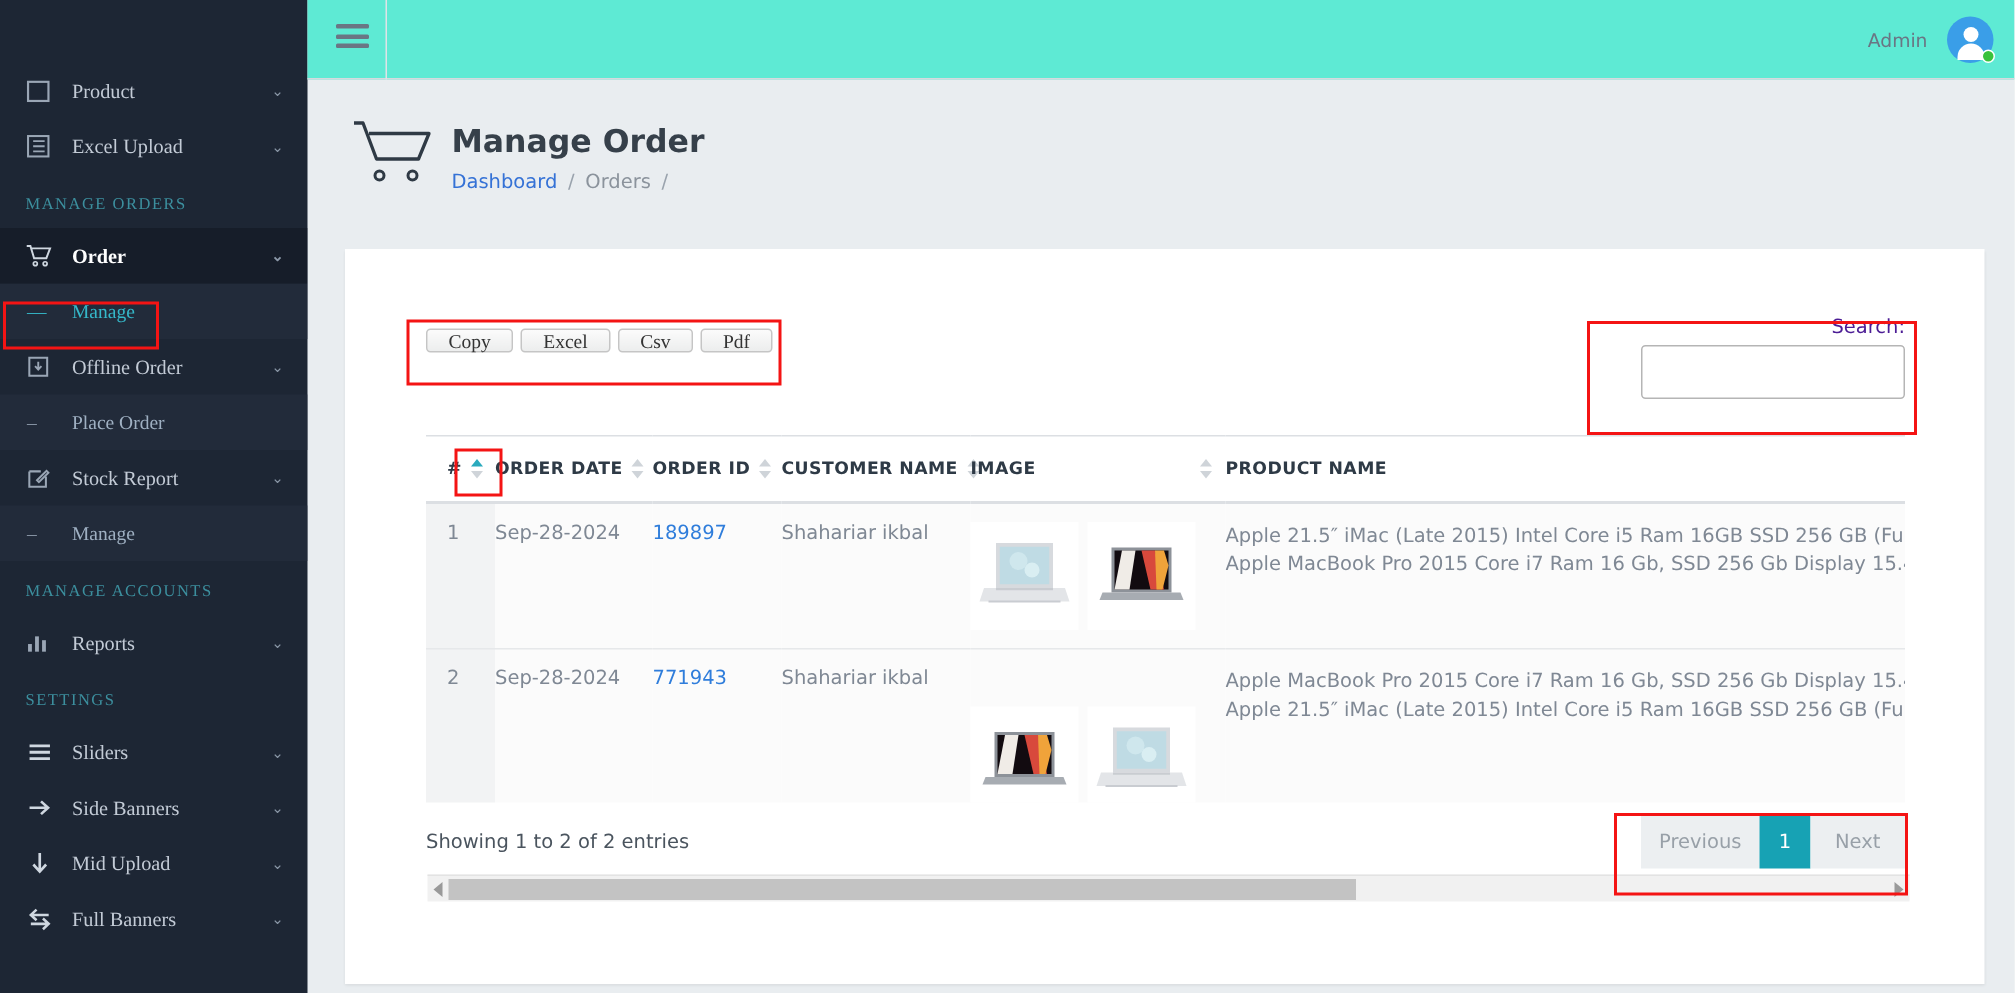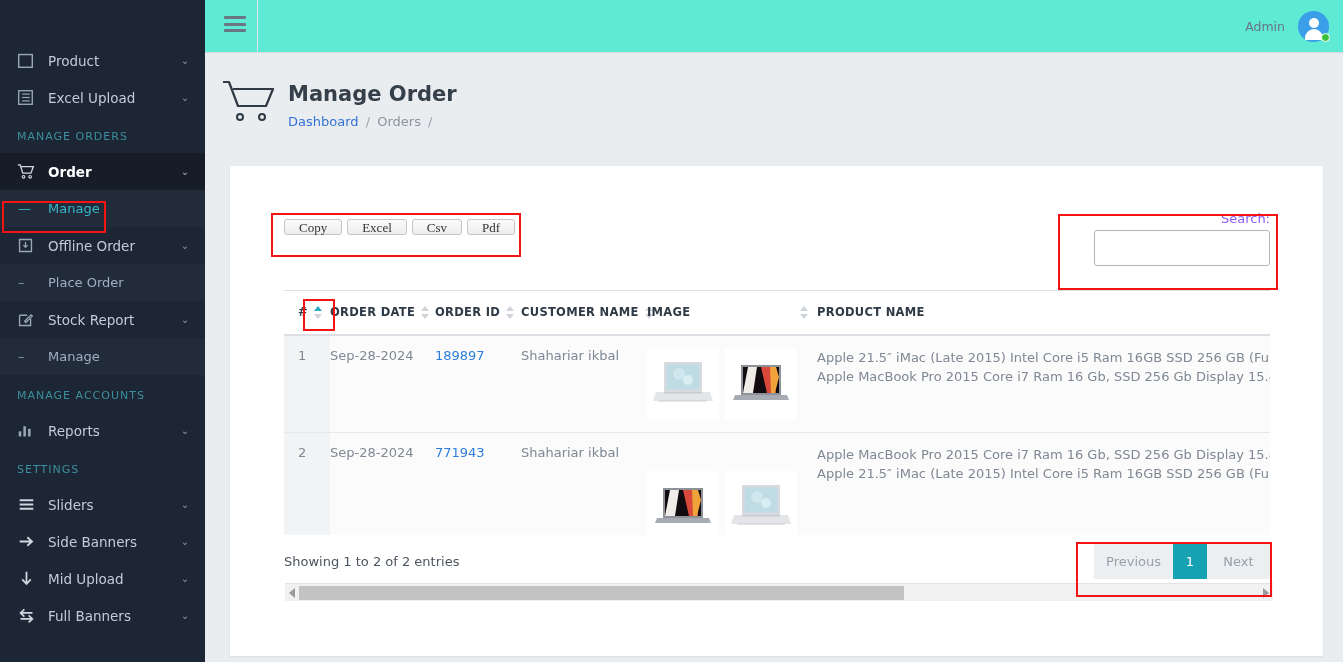--- a/index.html
+++ b/index.html
@@ -42,21 +42,21 @@
     margin-right: 1px;
     position: relative;
   }
   #logo-badge::after {
     content: "e";
     position: absolute; left: 2.5px; top: -2.5px;
     font-size: 11px; color: #123a7a; font-weight: bold;
     font-family: "DejaVu Serif", serif;
   }
 
-  .side-scroll { position: absolute; left:0; top: 40px; width: 205px; }
+  .side-scroll { position: absolute; left:0; top: 40px; width: 205px; font-family: Liberation Serif, serif; }
 
   .nav-item {
     position: relative;
     height: 37px;
     display: flex; align-items: center;
     padding-left: 17px;
     color: #c3cbd6;
     font-size: 13.5px;
     cursor: pointer;
   }
@@ -121,21 +121,21 @@
   #avatar .body {
     position: absolute; left: 6.5px; top: 18px; width: 18px; height: 11px;
     border-radius: 9px 9px 0 0; background: #ffffff;
   }
   #avatar .dot {
     position: absolute; right: -1px; bottom: 0px; width: 9px; height: 9px;
     border-radius: 50%; background: #39c23c; border: 1.5px solid #ffffff;
   }
 
   
-  #page-head { position: absolute; left: 221px; top: 70px; width: 600px; height: 70px; }
+  #page-head { position: absolute; left: 234px; top: 70px; width: 600px; height: 70px; }
   #cart-icon { position: absolute; left: 0; top: 8px; width: 56px; height: 48px; }
   #page-title {
     position: absolute; left: 67px; top: 12px;
     font-size: 21px; font-weight: bold; color: #36404a;
   }
   #breadcrumb { position: absolute; left: 67px; top: 44px; font-size: 13px; }
   #breadcrumb .crumb-link { color: #3572d6; cursor: pointer; }
   #breadcrumb .crumb-sep { color: #9aa3ad; margin: 0 3px; }
   #breadcrumb .crumb-txt { color: #8b939c; }
 
@@ -151,21 +151,21 @@
   .xbtn {
     height: 16px; padding: 0 14px;
     background: linear-gradient(#fbfbfb, #eceded);
     border: 1px solid #c5c5c5;
     border-radius: 3px;
     font-size: 13px; color: #333; cursor: pointer;
     font-family: Liberation Serif, serif;
   }
 
   #search-area { position: absolute; right: 53px; top: 45px; width: 205px; text-align: right; }
-  #search-label { font-size: 13px; color: #8b5cf6; display:block; margin-bottom: 4px; }
+  #search-label { font-size: 13px; color: #4c1d95; display:block; margin-bottom: 4px; }
   #search-input {
     width: 176px; height: 36px;
     border: 1px solid #b5b5b5; border-radius: 3px;
     padding: 0 6px; font-size: 13px;
     font-family: "DejaVu Sans", "Liberation Sans", sans-serif;
     outline: none;
   }
 
   
   #table-wrap {

